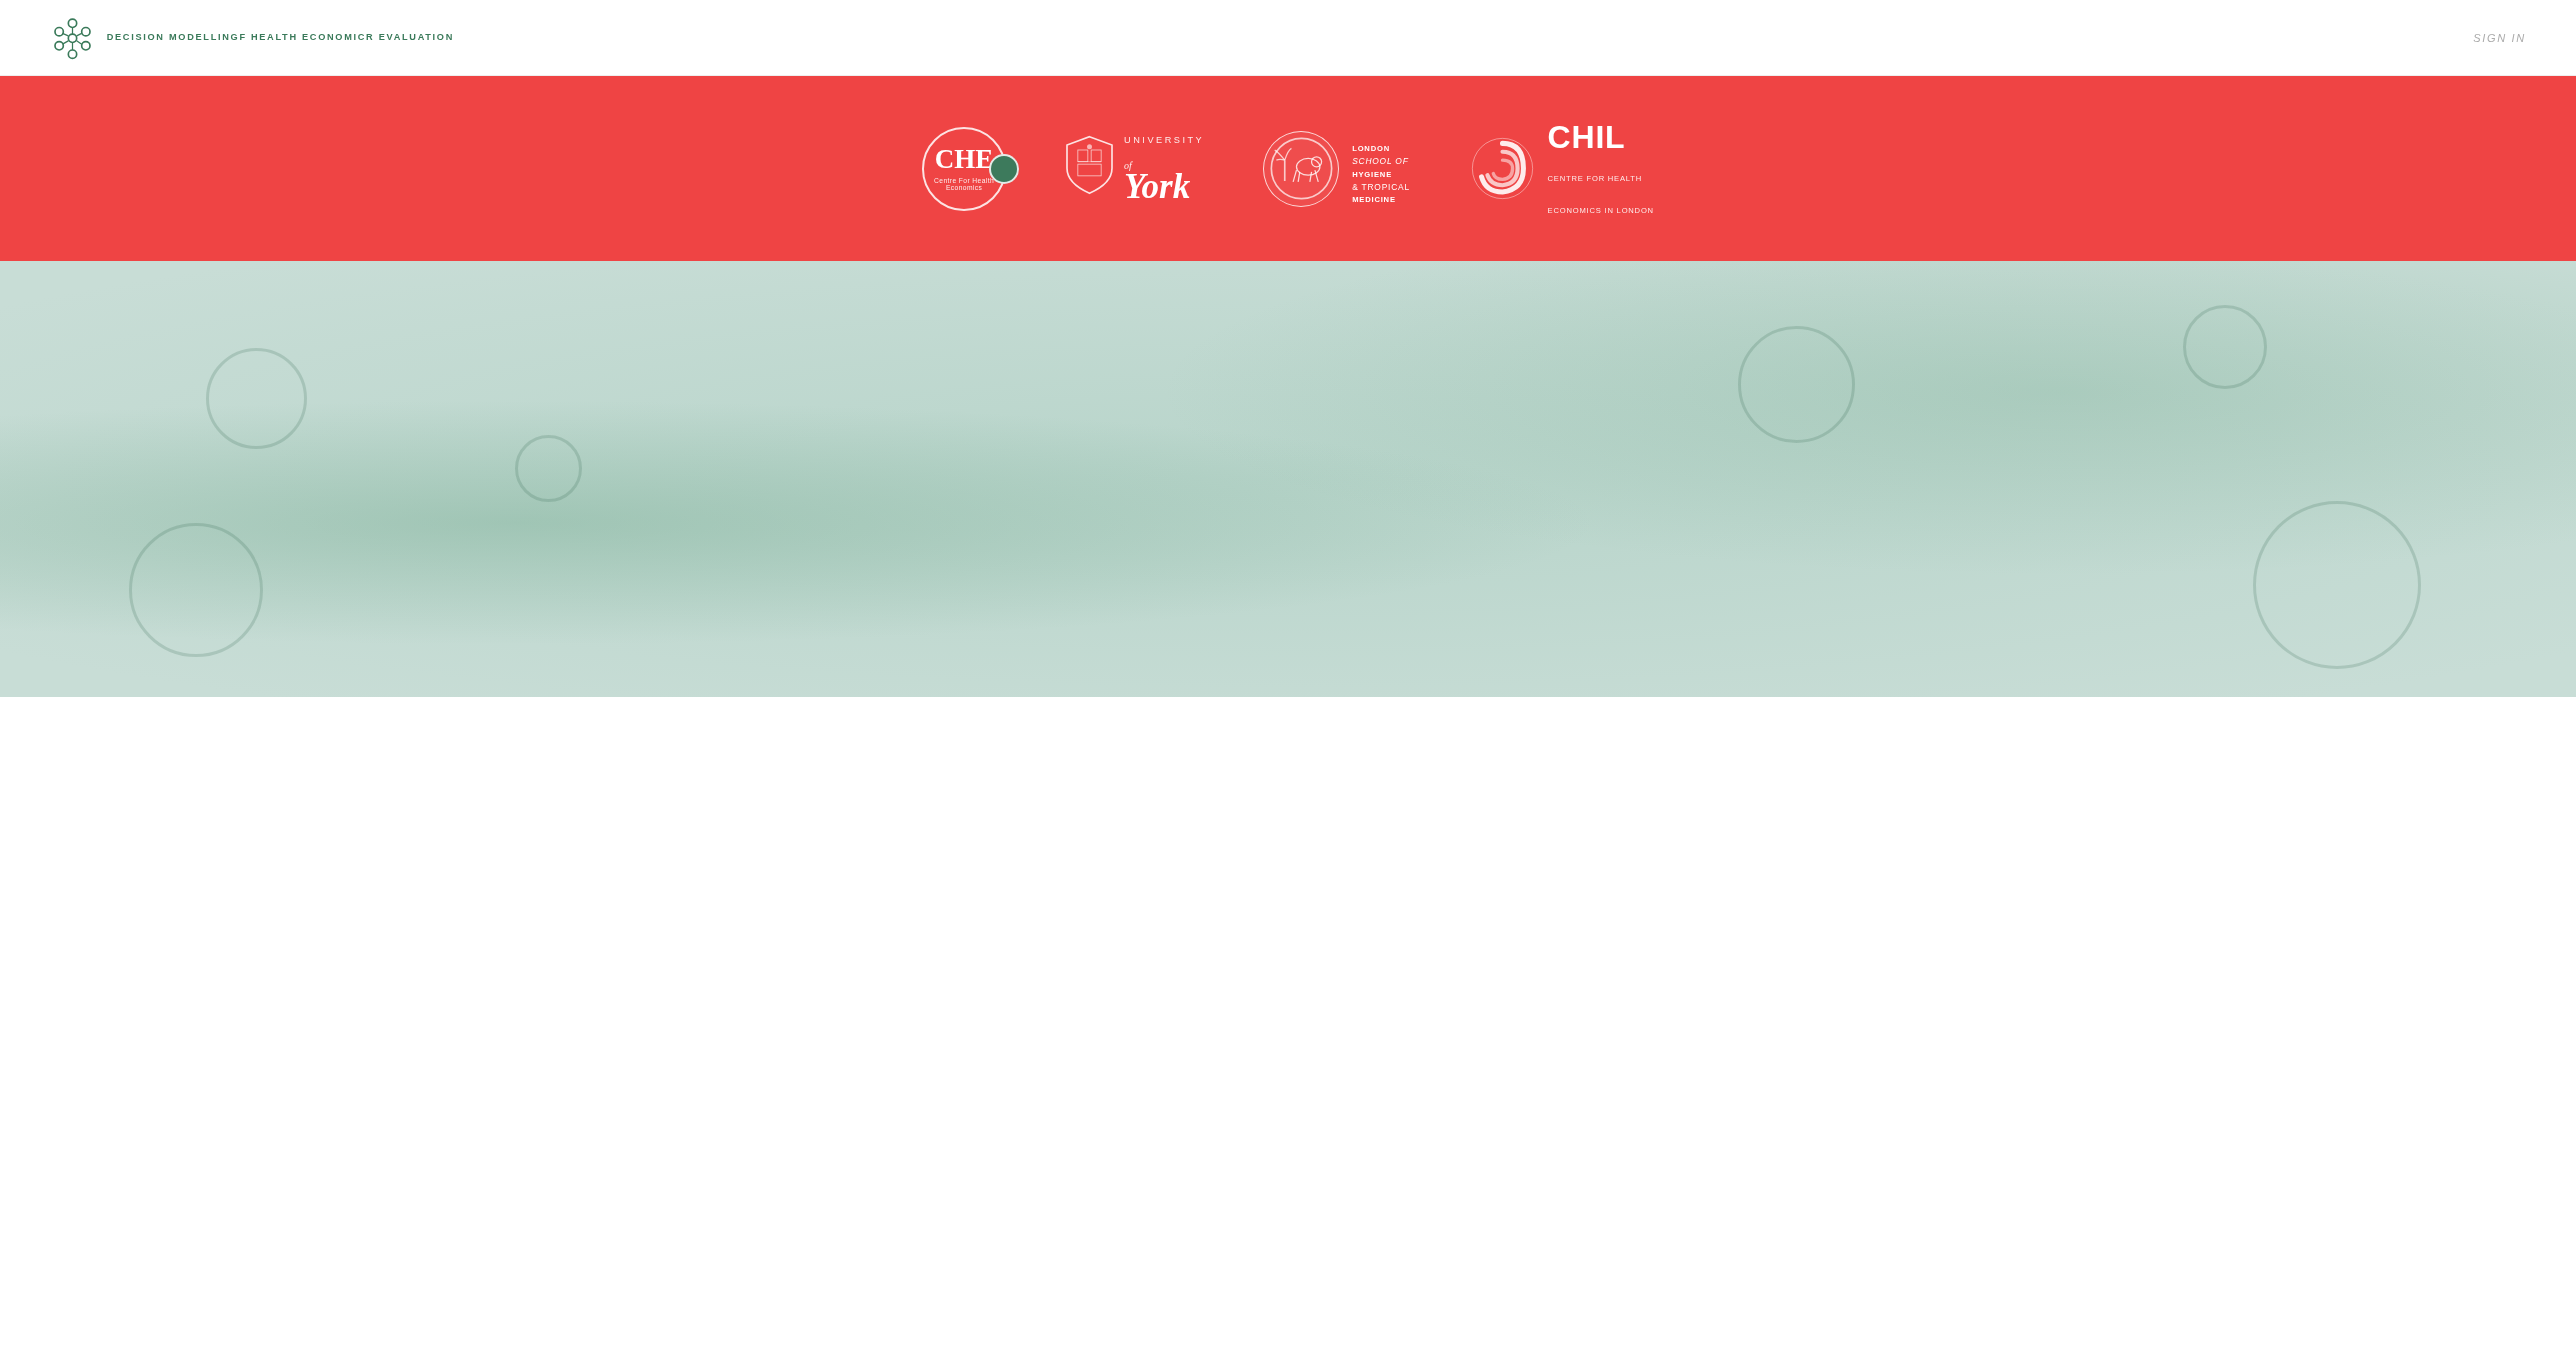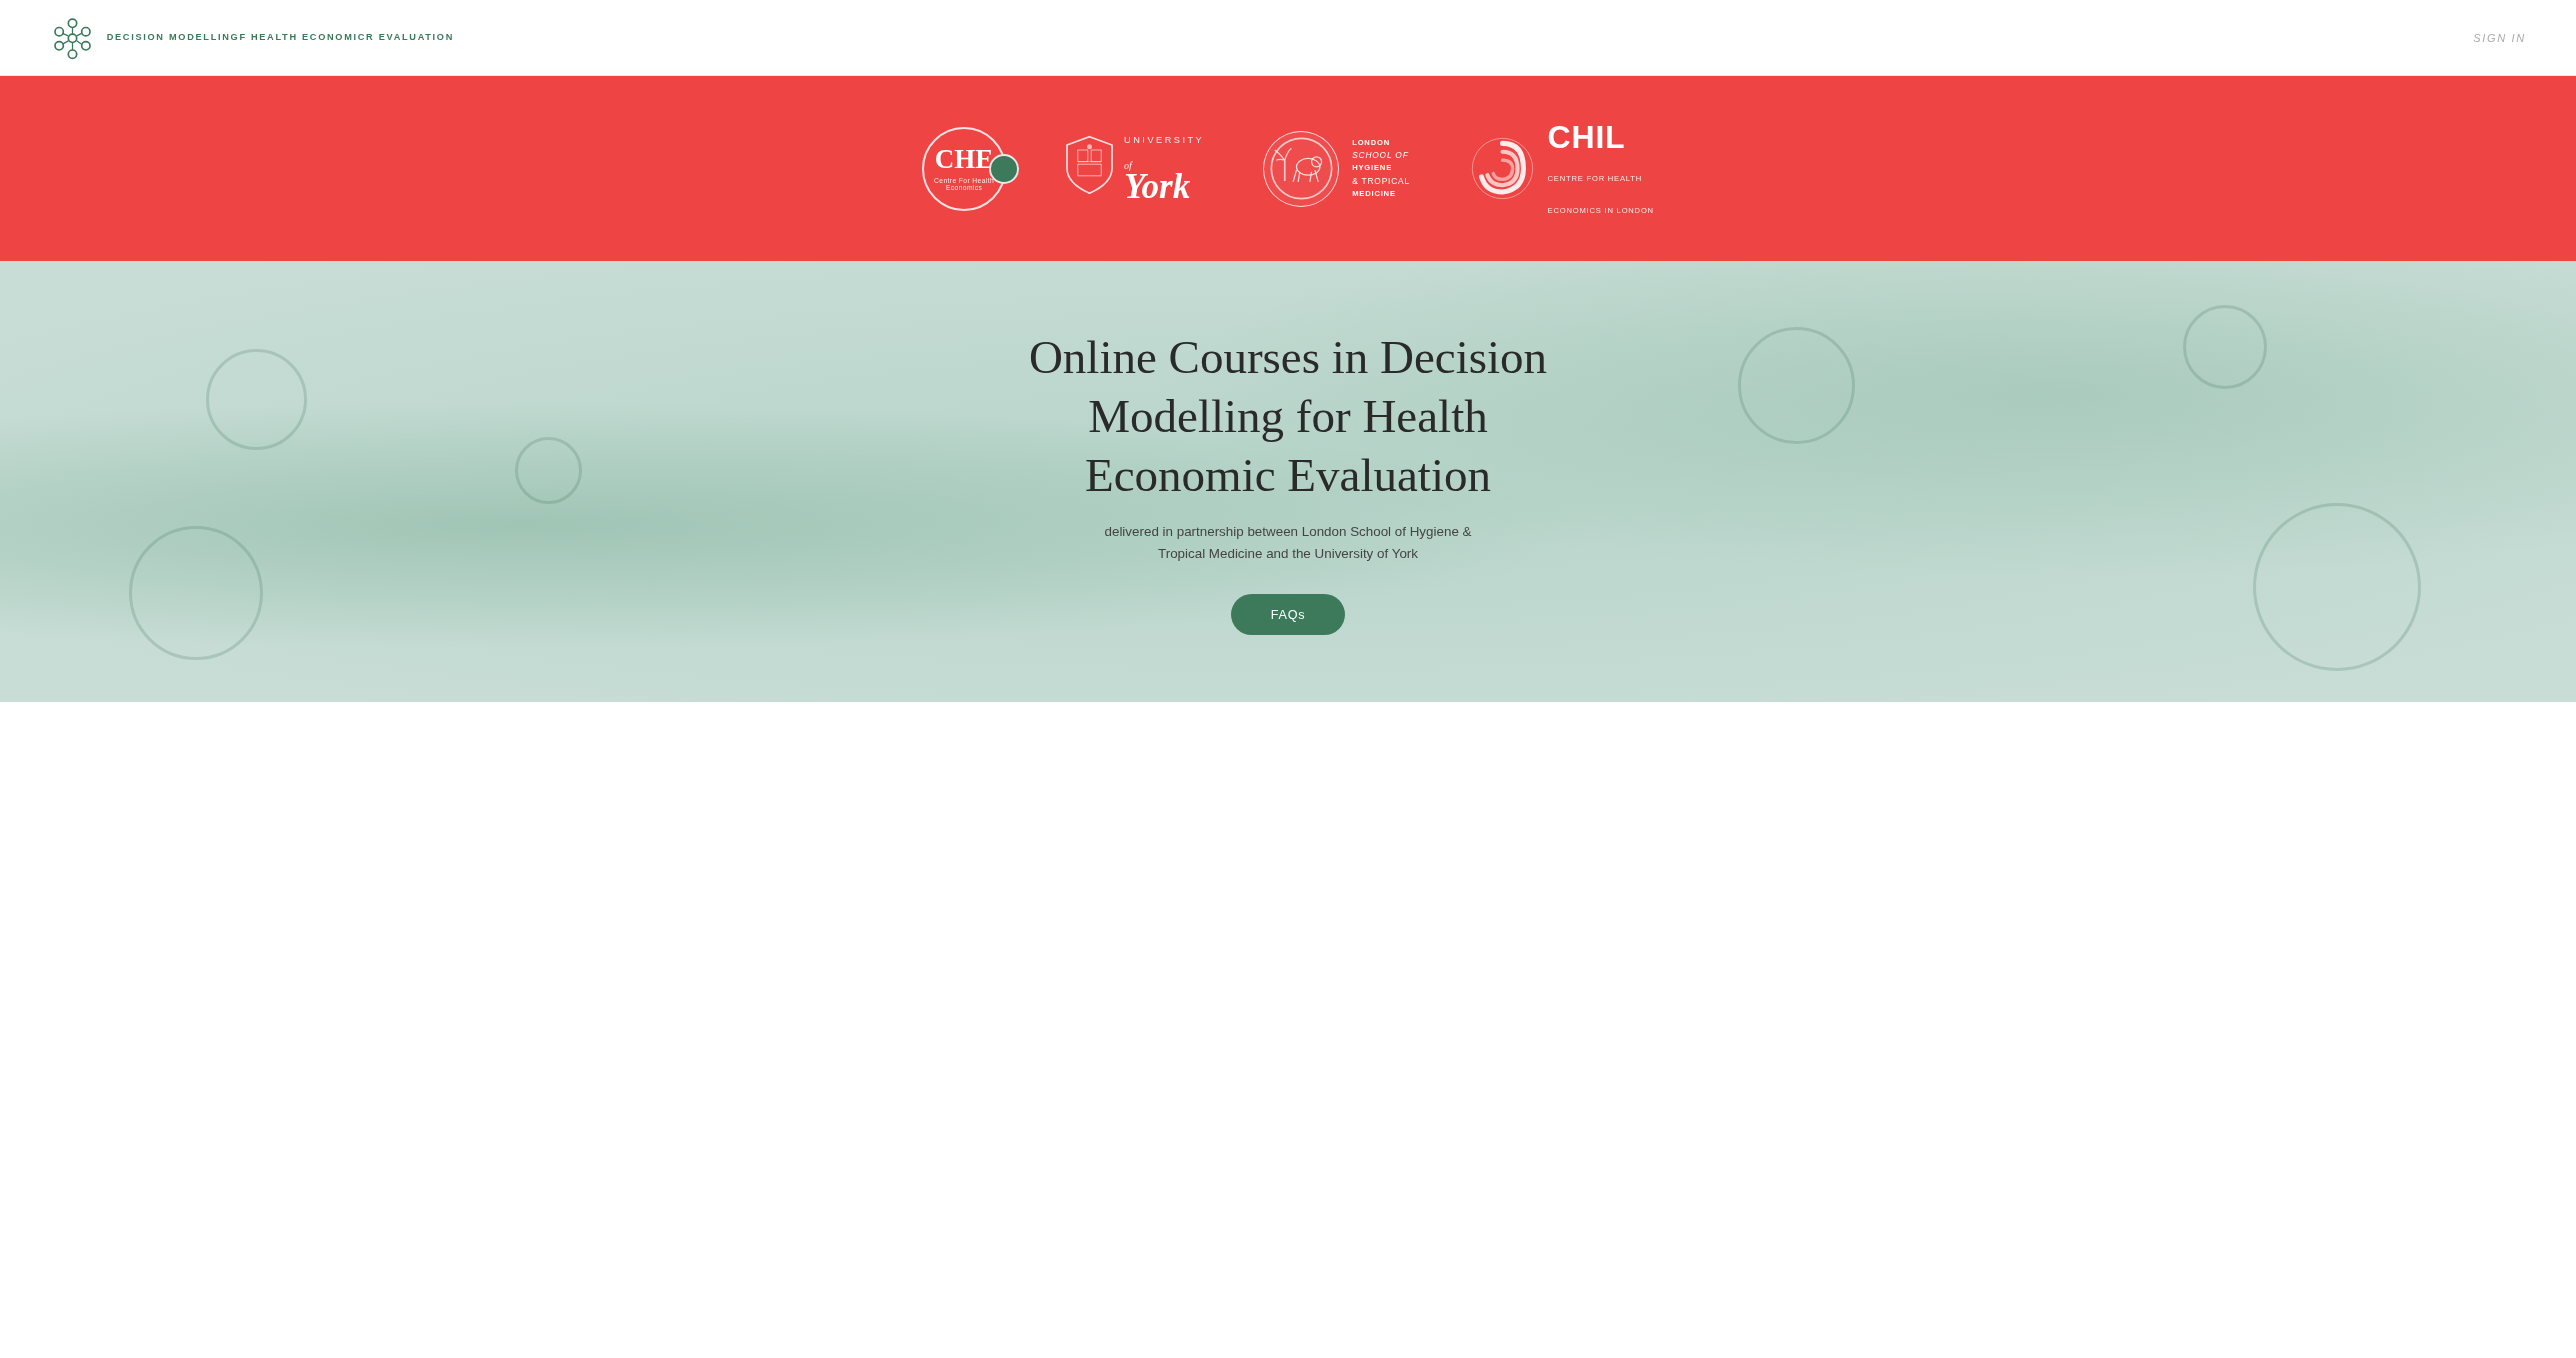--- a/index.html
+++ b/index.html
@@ -159,21 +159,21 @@
       font-style: italic;
       font-size: 35px;
       font-weight: 700;
       color: #fff;
       line-height: 0.9;
     }
 
     
     .lshtm-logo {
       display: flex;
-      align-items: center;
+      align-items: flex-end;
       gap: 13px;
     }
 
     .lshtm-circle {
       width: 76px;
       height: 76px;
       border: 1.7px solid rgba(255,255,255,0.8);
       border-radius: 50%;
       display: flex;
       align-items: center;
@@ -421,19 +421,14 @@
 
   <div class="hero-deco">
     <div class="coin" style="width:134px;height:134px;top:60%;left:5%;border-color:#2a6048;"></div>
     <div class="coin" style="width:101px;height:101px;top:20%;left:8%;border-color:#2a6048;"></div>
     <div class="coin" style="width:168px;height:168px;top:55%;right:6%;border-color:#2a6048;"></div>
     <div class="coin" style="width:84px;height:84px;top:10%;right:12%;border-color:#2a6048;"></div>
     <div class="coin" style="width:67px;height:67px;top:40%;left:20%;border-color:#2a6048;"></div>
     <div class="coin" style="width:117px;height:117px;top:15%;right:28%;border-color:#2a6048;"></div>
   </div>
 
-  <div class="hero-content">
-    <h1 class="hero-title">Online Courses in Decision Modelling for Health Economic Evaluation</h1>
-    <p class="hero-subtitle">delivered in partnership between London School of Hygiene &amp; Tropical Medicine and the University of York</p>
-    <button class="faq-btn">FAQs</button>
-  </div>
 </section>
 
 
 </body></html>

